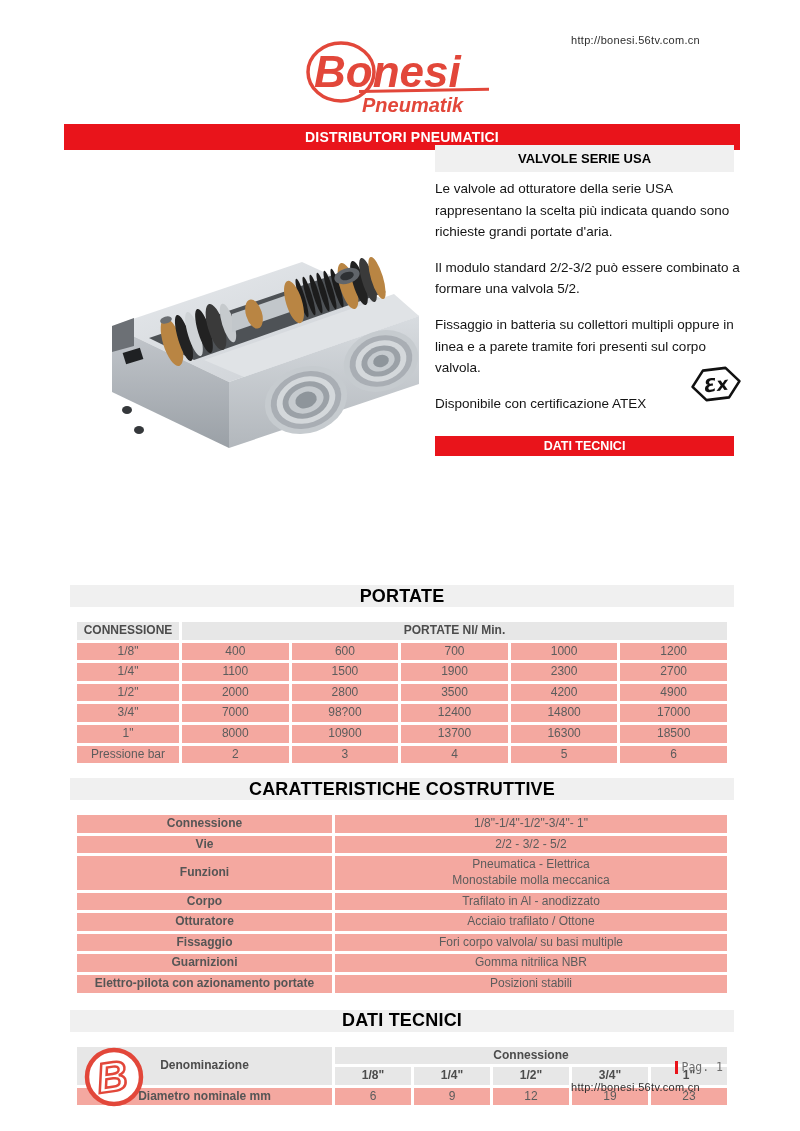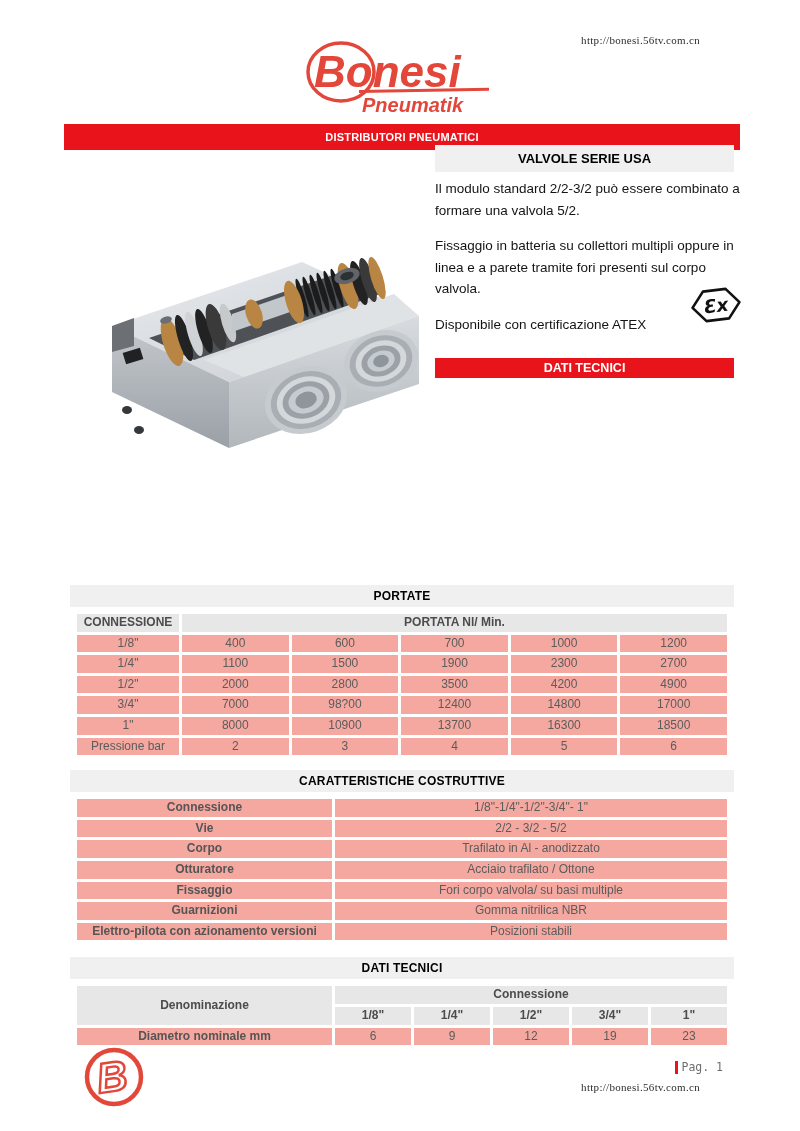--- a/index.html
+++ b/index.html
@@ -11,58 +11,58 @@
     --cell-text:#5c5c5c;
     --hdr-text:#4c4c4c;
   }
   *{margin:0;padding:0;box-sizing:border-box;}
   html,body{background:#ffffff;}
   .page{
     position:relative;width:800px;height:1131px;background:#fff;overflow:hidden;
     font-family:"Liberation Sans", sans-serif;color:#1c1c1c;
   }
   .top-url,.bottom-url{
-    position:absolute;font-family:Liberation Serif, serif;font-size:11px;
+    position:absolute;font-family:Liberation Sans, sans-serif;font-size:11px;
     color:#2d2d2d;letter-spacing:.3px;text-decoration:none;
   }
   .top-url{top:34px;right:100px;}
   .bottom-url{top:1081px;right:100px;}
 
   
   .logo{position:absolute;top:40px;left:304px;width:215px;height:78px;}
 
   
   .banner{
     position:absolute;background:var(--red);color:#fff;font-weight:bold;
     display:flex;align-items:center;justify-content:center;
   }
-  .banner-main{top:124px;left:64px;width:676px;height:26px;font-size:11px;letter-spacing:.2px;}
+  .banner-main{top:124px;left:64px;width:676px;height:26px;font-size:14px;letter-spacing:.2px;}
   .section-bar{
     position:absolute;top:145px;left:435px;width:299px;height:27px;background:var(--titlebar);
     color:#000;font-weight:bold;font-size:13px;display:flex;align-items:center;justify-content:center;
   }
 
   
   .content{position:absolute;top:170px;left:64px;width:676px;height:412px;}
   .product{position:absolute;left:30px;top:72px;width:332px;height:210px;}
   .rightcol{position:absolute;left:371px;top:8px;width:305px;}
   .rightcol p{font-size:13.5px;line-height:1.6;margin-bottom:14px;color:#141414;}
   .atex-row{position:relative;margin-bottom:0;}
   .atex-icon{position:absolute;right:-4px;top:-30px;}
   .dt-banner{position:relative;margin-top:22px;width:299px;height:20px;background:var(--red);
     color:#fff;font-weight:bold;font-size:12.5px;display:flex;align-items:center;justify-content:center;}
 
   
   .tables{position:absolute;top:585px;left:64px;width:676px;}
   .tbl-title{
     background:var(--titlebar);height:22px;margin:0 6px 1px 6px;
     display:flex;align-items:center;justify-content:center;
-    font-weight:bold;font-size:12px;color:#000;letter-spacing:.2px;
-  }
-  table{border-collapse:separate;border-spacing:3px;width:656px;margin:4px auto;font-size:12px;table-layout:fixed;}
+    font-weight:bold;font-size:18px;color:#000;letter-spacing:.2px;
+  }
+  table{border-collapse:separate;border-spacing:3px;width:656px;margin:12px auto;font-size:12px;table-layout:fixed;}
   th,td{text-align:center;vertical-align:middle;padding:1px 4px;line-height:1.3;}
   .gray{background:var(--gray-cell);color:var(--hdr-text);font-weight:bold;}
   .pink{background:var(--pink);color:var(--cell-text);font-weight:normal;}
   td.lbl-bold{font-weight:bold;color:#555;}
   td.val{white-space:pre-line;}
   .t-portate col.c-lab{width:102px;}
   .t-carat col.c-lab{width:255px;}
   .t-dati col.c-lab{width:255px;}
   .gap-carat{margin-top:12px;}
   .gap-dati{margin-top:14px;}
@@ -168,20 +168,21 @@
 
       <ellipse cx="253" cy="34" rx="13" ry="7.5" fill="#61656a" transform="rotate(-17 253 34)"></ellipse>
       <ellipse cx="253" cy="34" rx="7" ry="4" fill="#2e3134" transform="rotate(-17 253 34)"></ellipse>
       <ellipse cx="72" cy="78" rx="6" ry="3.5" fill="#6b6f73" transform="rotate(-17 72 78)"></ellipse>
       <rect x="30" y="108" width="18" height="12" fill="#1f2123" transform="rotate(-17 39 114)"></rect>
       <ellipse cx="33" cy="168" rx="5" ry="4" fill="#35383b"></ellipse>
       <ellipse cx="45" cy="188" rx="5" ry="4" fill="#35383b"></ellipse>
     </svg>
 
     <div class="rightcol">
+      <p>Le valvole ad otturatore della serie USA rappresentano la scelta più indicata quando sono richieste grandi portate d'aria.</p>
       <p>Il modulo standard 2/2-3/2 può essere combinato a formare una valvola 5/2.</p>
       <p>Fissaggio in batteria su collettori multipli oppure in linea e a parete tramite fori presenti sul corpo valvola.</p>
       <p class="atex-row">
         <span>Disponibile con certificazione ATEX</span>
         <span class="atex-icon">
           <svg width="56" height="42" viewBox="0 0 64 46">
             <g transform="rotate(-7 32 23)">
               <polygon points="5,23 19,6 45,6 59,23 45,40 19,40" fill="none" stroke="#111" stroke-width="3" stroke-linejoin="round"></polygon>
               <text x="32" y="31" text-anchor="middle" font-family="DejaVu Sans, sans-serif" font-size="21" font-weight="bold" font-style="italic" fill="#111">Ɛx</text>
             </g>
@@ -204,21 +205,21 @@
           <col class="c-lab">
           <col>
           <col>
           <col>
           <col>
           <col>
         </colgroup>
       <thead>
         <tr>
           <th class="gray">CONNESSIONE</th>
-          <th class="gray" colspan="5">PORTATA Nl/ Min.</th>
+          <th class="gray" colspan="5">PORTATE Nl/ Min.</th>
         </tr>
       </thead>
       <tbody>
           <tr>
             <td class="pink">1/8"</td>
             <td class="pink">400</td>
             <td class="pink">600</td>
             <td class="pink">700</td>
             <td class="pink">1000</td>
             <td class="pink">1200</td>
@@ -277,37 +278,42 @@
       <tbody>
           <tr>
             <td class="pink lbl-bold">Connessione</td>
             <td class="pink val">1/8"-1/4"-1/2"-3/4"- 1"</td>
           </tr>
           <tr>
             <td class="pink lbl-bold">Vie</td>
             <td class="pink val">2/2 - 3/2 - 5/2</td>
           </tr>
           <tr>
+            <td class="pink lbl-bold">Funzioni</td>
+            <td class="pink val">Pneumatica - Elettrica
+Monostabile molla meccanica</td>
+          </tr>
+          <tr>
             <td class="pink lbl-bold">Corpo</td>
             <td class="pink val">Trafilato in Al - anodizzato</td>
           </tr>
           <tr>
             <td class="pink lbl-bold">Otturatore</td>
             <td class="pink val">Acciaio trafilato / Ottone</td>
           </tr>
           <tr>
             <td class="pink lbl-bold">Fissaggio</td>
             <td class="pink val">Fori corpo valvola/ su basi multiple</td>
           </tr>
           <tr>
             <td class="pink lbl-bold">Guarnizioni</td>
             <td class="pink val">Gomma nitrilica NBR</td>
           </tr>
           <tr>
-            <td class="pink lbl-bold">Elettro-pilota con azionamento versioni</td>
+            <td class="pink lbl-bold">Elettro-pilota con azionamento portate</td>
             <td class="pink val">Posizioni stabili</td>
           </tr>
         </tbody>
     </table>
 
     <div class="tbl-title gap-dati">
       <span>DATI TECNICI</span>
     </div>
     <table class="t-dati">
       <colgroup>

